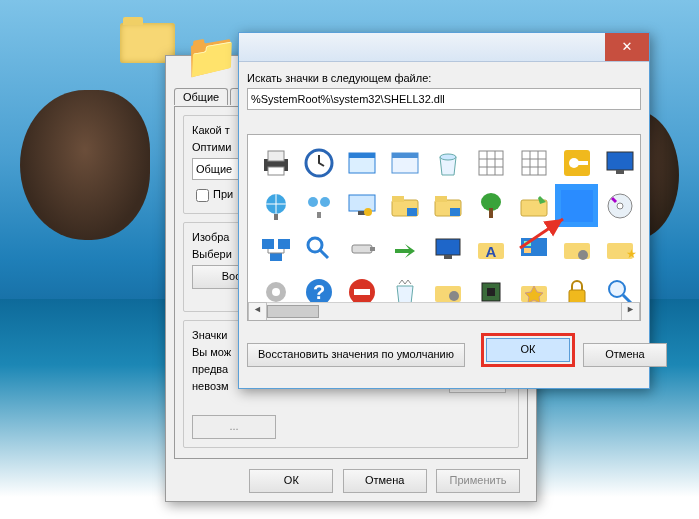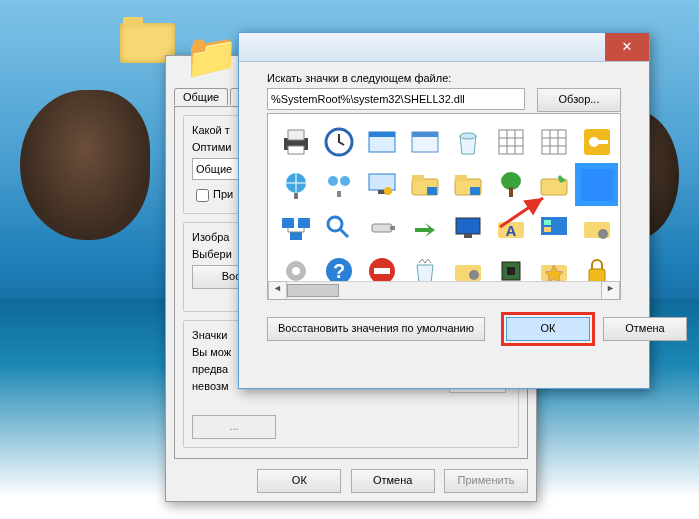--- a/index.html
+++ b/index.html
@@ -14,44 +14,44 @@
 .dlg-prop{left:165px;top:55px;width:370px;height:445px}
 .tabstrip{position:absolute;left:8px;top:32px;font-size:11px}
 .tab{display:inline-block;border:1px solid #9a9a9a;border-bottom:none;background:#f0f0f0;padding:2px 8px;border-radius:3px 3px 0 0;margin-right:-1px}
 .tabbody{position:absolute;left:8px;top:50px;right:8px;bottom:42px;border:1px solid #9a9a9a;background:#f0f0f0}
 .group{border:1px solid #c9c9c9;margin:8px;padding:8px;font-size:11px;border-radius:2px;position:relative}
 .grouptxt{display:block;margin-bottom:5px}
 .txtfield{width:180px;height:18px;border:1px solid #adadad;background:#fff;padding:1px 3px;font-size:11px}
 .btn{display:inline-block;min-width:66px;height:22px;border:1px solid #adadad;background:linear-gradient(#f7f7f7,#e3e3e3);font-size:11px;text-align:center;line-height:20px;padding:0 8px;cursor:pointer}
 .cb{vertical-align:middle;margin-right:4px}
 .thumbspot{position:absolute;right:12px;top:25px;width:55px;height:45px;border:1px solid #c0c0c0;background:#fff;display:flex;align-items:center;justify-content:center}
-.btnrow{position:absolute;left:0;right:8px;bottom:8px;text-align:right;}
+.btnrow{position:absolute;left:0;right:16px;bottom:8px;text-align:right;}
 .btnrow .btn{margin-left:6px}
 .iconthumb{width:75px;height:60px;font-size:44px;line-height:55px;text-align:center;color:#f7d774}
 .pfold{position:relative;width:55px;height:40px;background:#f7d774;border-radius:3px;box-shadow:inset 0 0 6px #caa840;margin-top:8px}
 .pfold:before{content:"";position:absolute;top:-6px;left:3px;width:20px;height:8px;background:#f0cf66;border-radius:2px 2px 0 0}
 
 .dlg-icon{left:238px;top:32px;width:410px;height:355px}
 .titlebar{height:28px;background:linear-gradient(#eef3f9,#d9e6f5);border-bottom:1px solid #b5c6dc;position:relative;text-align:center;line-height:28px;font-size:12px;color:#222}
 .closebox{position:absolute;right:0;top:0;width:44px;height:28px;background:#c74f3f;color:#fff;line-height:28px;font-size:13px;text-align:center;cursor:pointer}
-.dlg-icon .body{padding:10px 28px}
+.dlg-icon .body{padding:10px 8px}
 .lbl{font-size:11px;margin-bottom:4px;display:block}
-.pathrow{display:flex;gap:12px;margin-bottom:1px}
+.pathrow{display:flex;gap:12px;margin-bottom:24px}
 .pathrow .txtfield{flex:1}
 .iconlist{border:1px solid #adadad;background:#fff;height:185px;position:relative;overflow:hidden}
 .igrid{display:flex;flex-wrap:wrap;padding:6px;gap:0;width:410px}
 .ic{width:43px;height:43px;display:flex;align-items:center;justify-content:center;cursor:pointer}
 .ic svg{width:32px;height:32px}
 .sel{background:#3399ff}
 .arrow{position:absolute;right:65px;top:78px;pointer-events:none}
 .hscroll{position:absolute;left:0;right:0;bottom:0;height:17px;background:#f0f0f0;border-top:1px solid #d0d0d0;display:flex;align-items:center}
 .sbtn{width:17px;height:17px;border:1px solid #c0c0c0;background:#f4f4f4;text-align:center;line-height:13px;font-size:9px;color:#555}
 .strack{flex:1;height:17px;position:relative}
 .sthumb{position:absolute;left:0;top:2px;height:11px;width:50px;background:#cdcdcd;border:1px solid #a0a0a0}
-.buttonbar{display:flex;gap:8px;margin-top:12px;align-items:center}
+.buttonbar{display:flex;gap:8px;margin-top:12px;align-items:flex-end}
 .buttonbar .spacer{flex:1}
 .okhi{border:3px solid #e63125;padding:2px}
 .okhi .btn{background:#cde6ff;border-color:#5a9dd8}
 </style>
 </head>
 <body>
 
 <div class="desktop">
   <div class="sea"></div>
   <div class="rock-l"></div>
@@ -101,21 +101,20 @@
   </div>
 
   <div class="dlg dlg-icon" style="border:1px solid #5aa0d8">
     <div class="titlebar">
       <div class="closebox">✕</div>
     </div>
     <div class="body">
       <span class="lbl">Искать значки в следующем файле:</span>
       <div class="pathrow">
         <input class="txtfield" value="%SystemRoot%\system32\SHELL32.dll" style="">
-        <span class="btn">Обзор...</span>
       </div>
 
       <div class="iconlist">
         <div class="igrid">
 
           <div class="ic">
               <svg viewBox="0 0 32 32">
                 <rect x="4" y="12" width="24" height="12" fill="#444"></rect>
                 <rect x="8" y="4" width="16" height="10" fill="#eee" stroke="#888"></rect>
                 <rect x="8" y="20" width="16" height="8" fill="#fff" stroke="#888"></rect>

